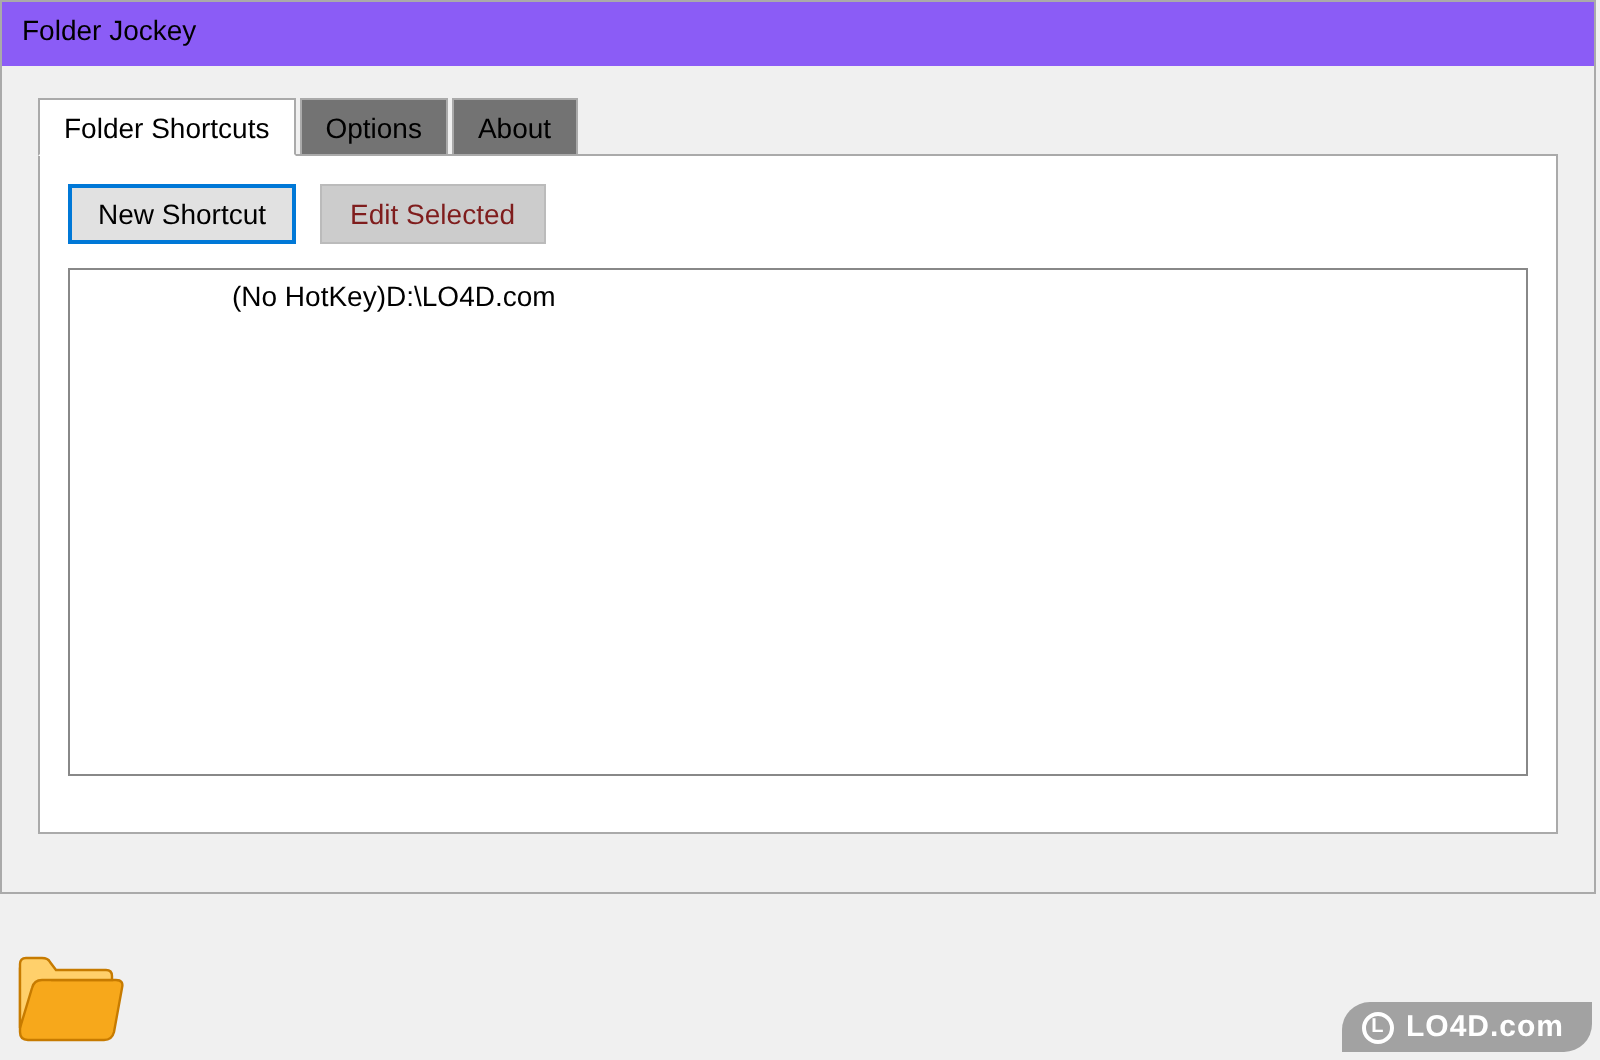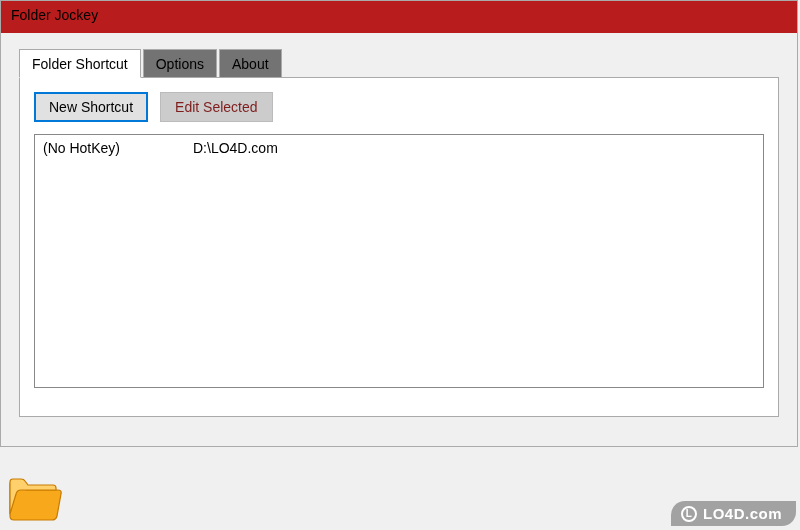--- a/index.html
+++ b/index.html
@@ -14,21 +14,21 @@
     }
     .window {
       background: #fff;
       border: 1px solid #aaa;
       width: 798px;
       height: 447px;
       margin: 0;
       position: relative;
     }
     .titlebar {
-      background: #b91c1c;
+      background: #8b5cf6;
       height: 48px;
       padding: 6px 10px;
       font-size: 14px;
       color: #000;
     }
     .client {
       background: #f0f0f0;
       position: absolute;
       top: 32px;
       left: 0;
@@ -97,21 +97,21 @@
       background: #fff;
       height: 254px;
       padding: 4px 8px;
       font-size: 14px;
       overflow: auto;
     }
     .list-item {
       display: flex;
       padding: 1px 0;
     }
-    .list-col1 { width: 150px; }
+    .list-col1 { width: 150px; text-align: right; }
     .list-col2 { flex: 1; }
     .footer-area {
       position: absolute;
       left: 0;
       bottom: 0;
       width: 800px;
       height: 83px;
       background: #f0f0f0;
     }
     .folder-icon {
@@ -151,21 +151,21 @@
 </head>
 <body>
 
 <div class="window">
   <div class="titlebar">
     <span>Folder Jockey</span>
   </div>
   <div class="client">
     <div class="tab-row">
       <div class="tab active">
-        <span>Folder Shortcut</span>
+        <span>Folder Shortcuts</span>
       </div>
       <div class="tab">
         <span>Options</span>
       </div>
       <div class="tab">
         <span>About</span>
       </div>
     </div>
     <div class="tabpanel">
       <div class="button-row">

